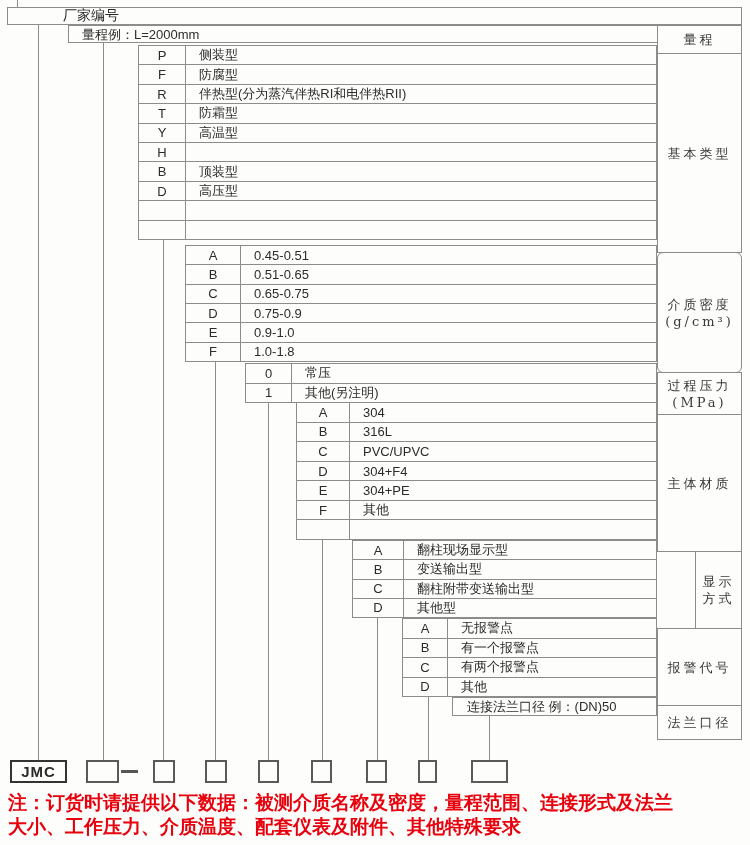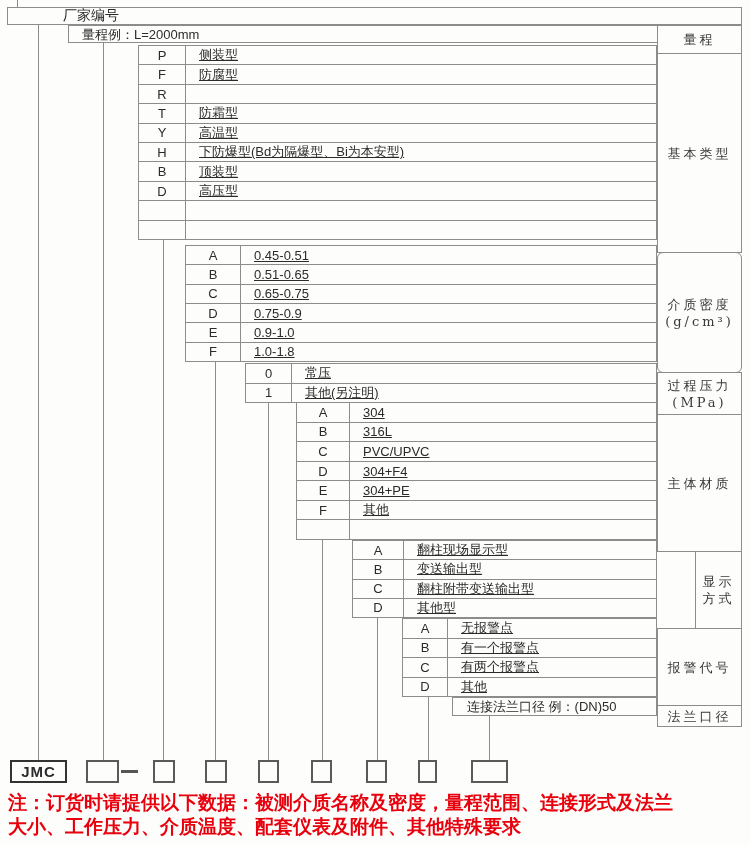--- a/index.html
+++ b/index.html
@@ -37,21 +37,21 @@
   .blk{
     position:absolute;display:flex;flex-direction:column;
     border:1px solid var(--line);box-sizing:border-box;background:transparent;
   }
   .blk .row{flex:1;display:flex;align-items:stretch;border-bottom:1px solid var(--line);font-size:13px;}
   .blk .row:last-child{border-bottom:none;}
   .blk .code{
     width:var(--cw);flex:0 0 var(--cw);border-right:1px solid var(--line);
     display:flex;align-items:center;justify-content:center;
   }
-  .blk .desc{display:flex;align-items:center;padding-left:13px;white-space:nowrap;text-decoration:underline;}
+  .blk .desc{display:flex;align-items:center;padding-left:13px;white-space:nowrap;}
   #blk-basic   {left:138px;top:45px; width:519px;height:195px;--cw:46px;}
   #blk-density {left:185px;top:245px;width:472px;height:117px;--cw:54px;}
   #blk-pressure{left:245px;top:363px;width:412px;height:40px; --cw:45px;}
   #blk-material{left:296px;top:402px;width:361px;height:138px;--cw:52px;}
   #blk-display {left:352px;top:540px;width:305px;height:78px; --cw:50px;}
   #blk-alarm   {left:402px;top:618px;width:255px;height:79px; --cw:44px;}
   .flangerow{
     position:absolute;left:452px;top:697px;width:205px;height:19px;
     border:1px solid var(--line);box-sizing:border-box;
     display:flex;align-items:center;font-size:13px;
@@ -89,46 +89,46 @@
   <div class="labelcol">
     <div class="labelcell" style="height:29px;">量程</div>
     <div class="labelcell" style="height:200px;">基本类型</div>
     <div class="labelcell" style="height:121px;border-radius:6px;">介质密度
 (g/cm³)</div>
     <div class="labelcell" style="height:43px;">过程压力
 (MPa)</div>
     <div class="labelcell" style="height:138px;">主体材质</div>
     <div class="labelcell" style="height:78px;margin-left:38px;">显示方式</div>
     <div class="labelcell" style="height:78px;">报警代号</div>
-    <div class="labelcell" style="height:22px;">法兰口径</div>
+    <div class="labelcell" style="height:35px;">法兰口径</div>
   </div>
 
   <div class="blk" id="blk-basic">
       <div class="row">
         <span class="code">P</span>
         <span class="desc">侧装型</span>
       </div>
       <div class="row">
         <span class="code">F</span>
         <span class="desc">防腐型</span>
       </div>
       <div class="row">
         <span class="code">R</span>
+        <span class="desc">伴热型(分为蒸汽伴热RI和电伴热RII)</span>
       </div>
       <div class="row">
         <span class="code">T</span>
         <span class="desc">防霜型</span>
       </div>
       <div class="row">
         <span class="code">Y</span>
         <span class="desc">高温型</span>
       </div>
       <div class="row">
         <span class="code">H</span>
-        <span class="desc">下防爆型(Bd为隔爆型、Bi为本安型)</span>
       </div>
       <div class="row">
         <span class="code">B</span>
         <span class="desc">顶装型</span>
       </div>
       <div class="row">
         <span class="code">D</span>
         <span class="desc">高压型</span>
       </div>
       <div class="row">

